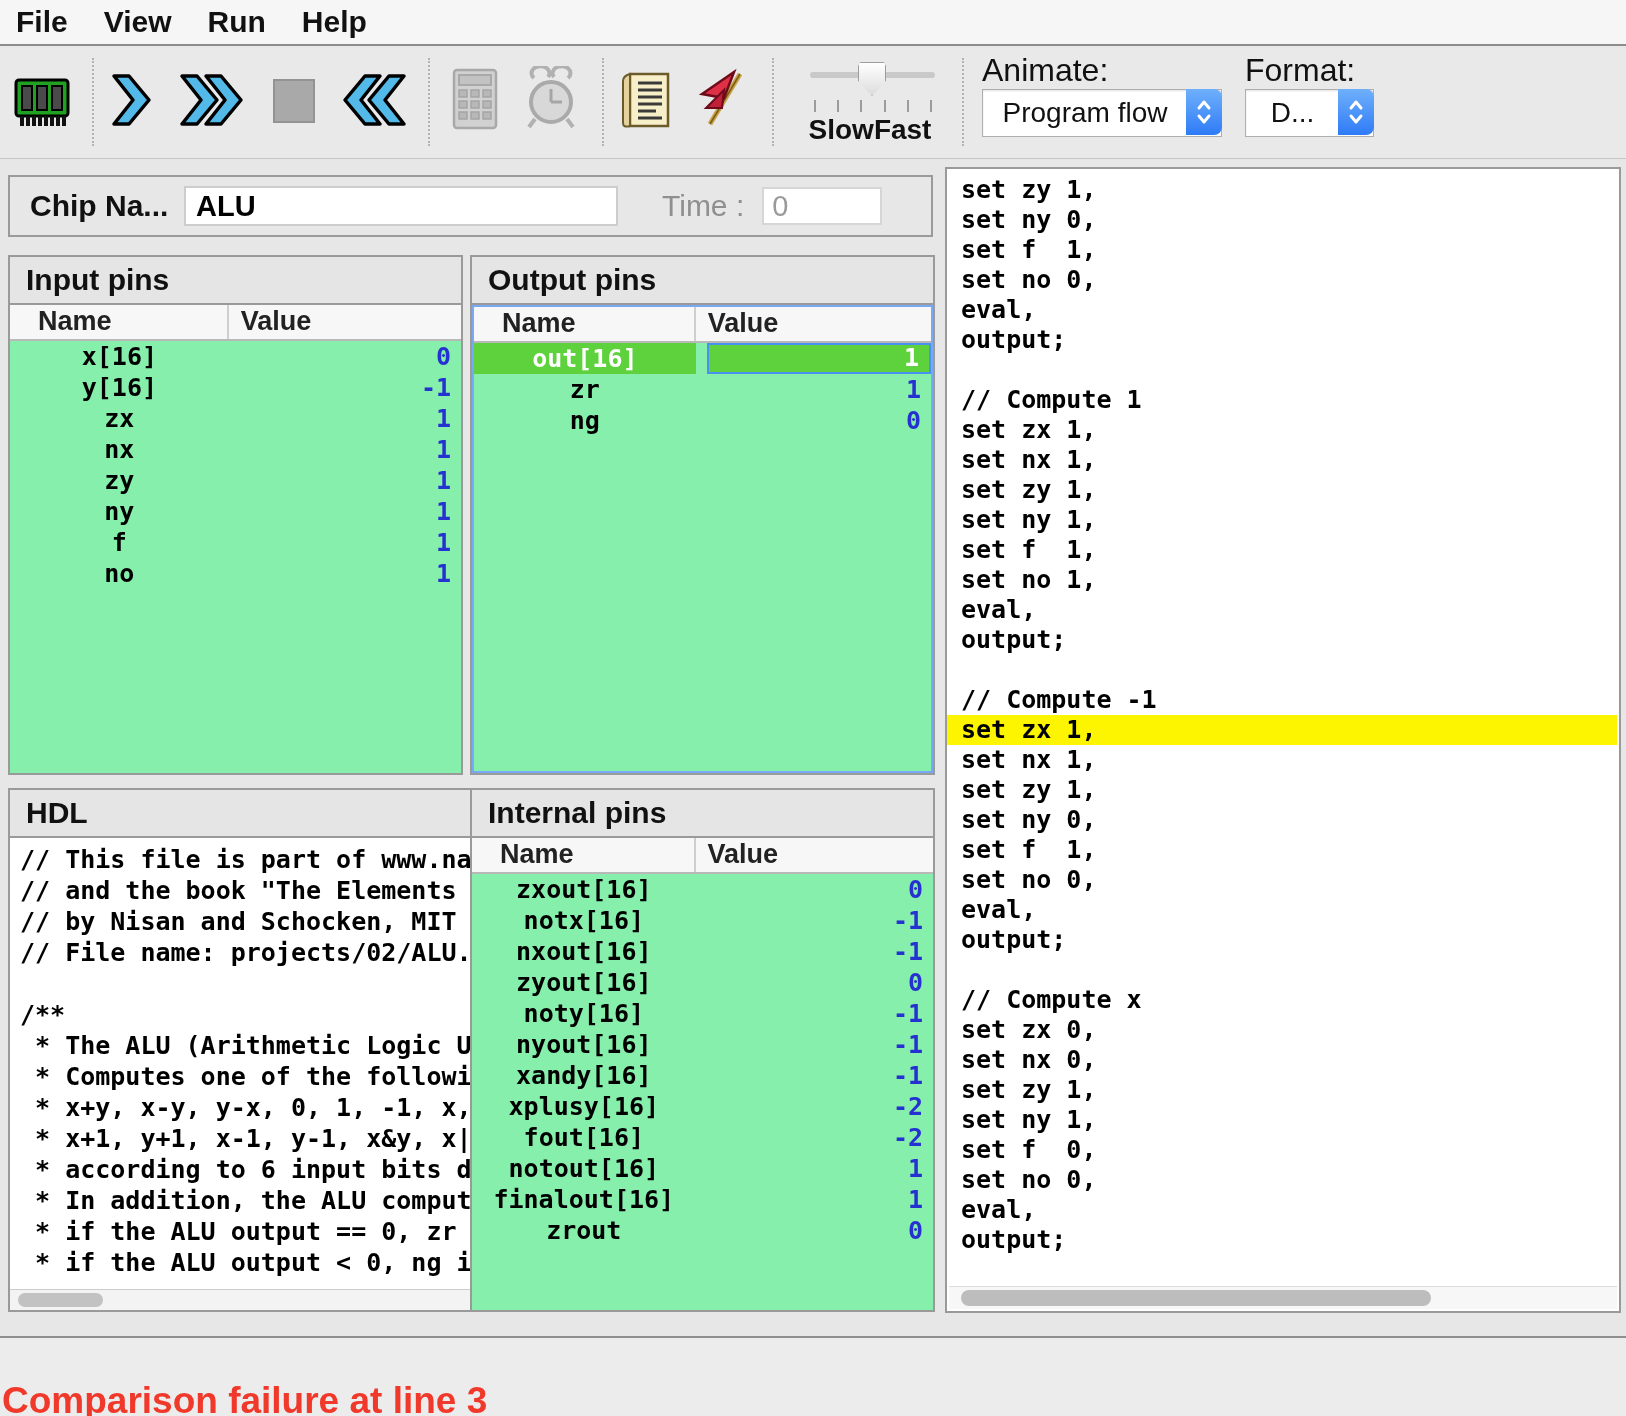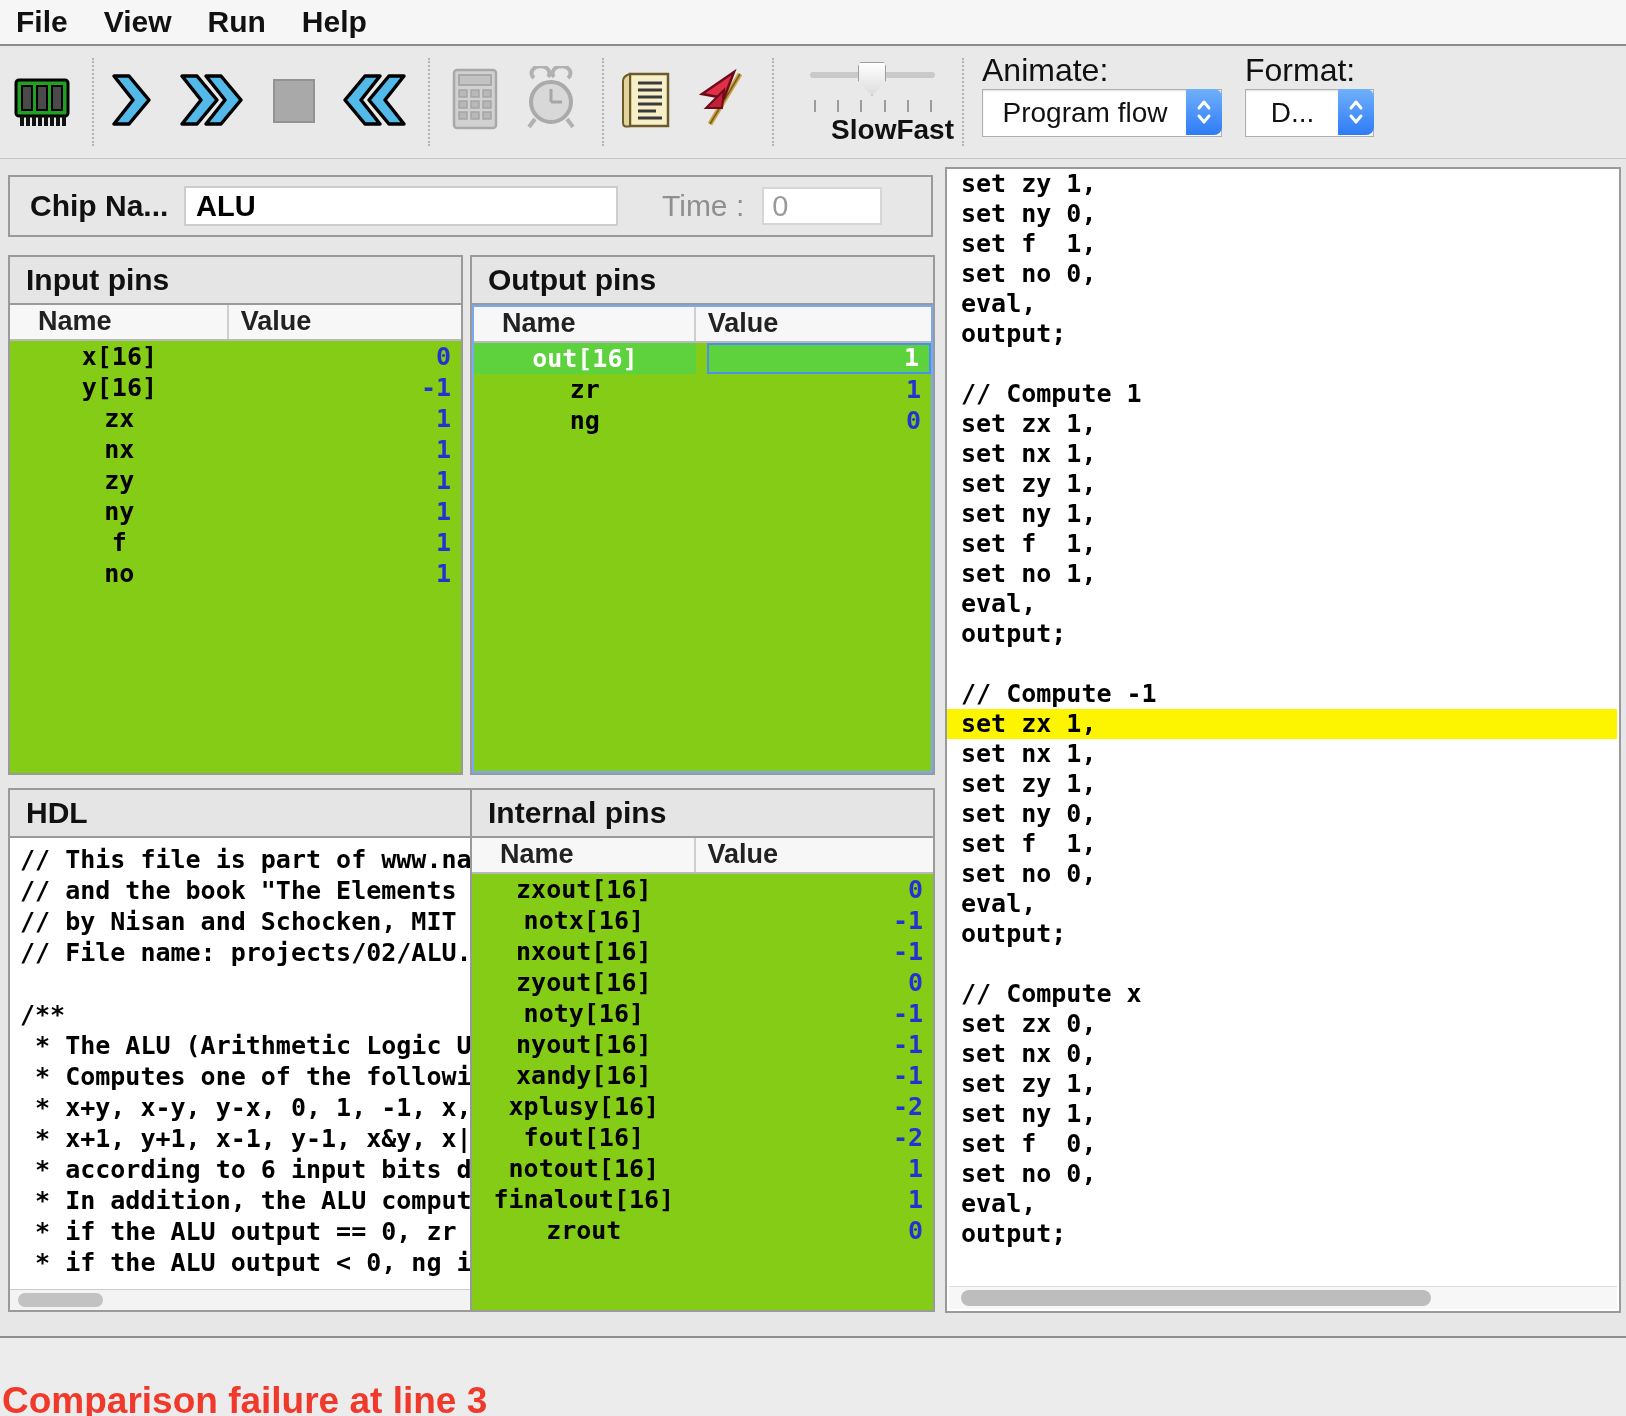--- a/index.html
+++ b/index.html
@@ -13,21 +13,21 @@
   .toolbar{position:absolute;left:0;top:48px;width:1626px;height:110px;background:#e9e9e9;border-bottom:1px solid #c6c6c6}
   .tsep{position:absolute;top:10px;height:88px;width:0;border-left:2px dotted #b3b3b3}
   .tbtn{position:absolute;display:flex;align-items:center;justify-content:center}
   .slider-group{position:absolute;top:6px;width:168px;height:100px}
   .slider-track{position:absolute;left:24px;top:18px;width:125px;height:6px;background:#c9c9c9;border-radius:3px}
   .slider-thumb{position:absolute;left:72px;top:8px;width:26px;height:32px;
       background:linear-gradient(#ffffff,#dcdcdc);border:1px solid #9d9d9d;
       clip-path:polygon(8% 0,92% 0,100% 12%,100% 55%,50% 100%,0 55%,0 12%);}
   .ticks{position:absolute;left:28px;top:46px;width:118px;display:flex;justify-content:space-between}
   .tick{width:2px;height:12px;background:#9c9c9c}
-  .slider-labels{position:absolute;left:0;top:60px;width:168px;display:flex;justify-content:flex-end}
+  .slider-labels{position:absolute;left:0;top:60px;width:168px;display:flex;justify-content:center}
   .slider-labels span{font-size:28px;font-weight:700;color:#111}
   .dd-group{position:absolute;top:4px}
   .dd-label{font-size:32px;color:#111;margin-bottom:0}
   .dropdown{position:relative;height:46px;background:#fff;border:1px solid #aeaeae;border-radius:0;
             box-shadow:inset 0 1px 2px rgba(0,0,0,.12);display:flex;align-items:center;justify-content:center}
   .dd-value{font-size:28px;color:#111;padding-right:34px}
   .dd-cap{position:absolute;right:-1px;top:-1px;width:36px;height:46px;border-radius:0 8px 8px 0;
           background:linear-gradient(#6fb0fc,#2e7bf6);display:flex;align-items:center;justify-content:center}
   
   .chipbar{position:absolute;left:8px;top:175px;width:925px;height:62px;background:#e7e7e7;
@@ -36,42 +36,42 @@
   .field{background:#fff;border:2px solid #cdcdcd;box-sizing:border-box;display:flex;align-items:center}
   .chip-field{width:434px;height:40px;margin-left:6px}
   .chip-field span{font-size:29px;font-weight:700;padding-left:10px}
   .time-label{font-size:30px;color:#8f8f8f;margin-left:44px}
   .time-field{width:120px;height:38px;margin-left:18px;border-color:#d6d6d6}
   .time-field span{font-size:29px;color:#9a9a9a;padding-left:8px}
   
   .panel{position:absolute;border:2px solid #9a9a9a;background:#fff;box-sizing:border-box}
   .ptitle{height:46px;background:#e5e5e5;border-bottom:2px solid #9a9a9a;font-size:30px;font-weight:700;
           color:#111;line-height:46px;padding-left:16px}
-  .twrap{position:absolute;left:0;right:0;top:48px;bottom:0;background:#84cc16;overflow:hidden}
+  .twrap{position:absolute;left:0;right:0;top:48px;bottom:0;background:#86efac;overflow:hidden}
   .twrap.focus{border:2px solid #79a9f5}
   .thead{display:grid;grid-template-columns:48.5% 1fr;height:34px;background:#f7f7f7;border-bottom:2px solid #b9b9b9}
   .th{font-size:27px;font-weight:600;color:#222;line-height:32px}
   .th-name{padding-left:28px;border-right:2px solid #cfcfcf}
   .th-value{padding-left:12px}
   .prow{display:grid;grid-template-columns:48.5% 1fr;column-gap:11px;height:31px;
         font-family:"DejaVu Sans Mono",monospace;font-weight:700;font-size:25px;line-height:31px}
   .pname{text-align:center;color:#000}
   .pval{text-align:right;padding-right:10px;color:#2531d0}
   .prow.sel .pname{background:#5ed23c;color:#fff}
   .prow.sel .pval{background:#5ed23c;color:#fff;border:2px solid #4a90f0;line-height:26px;box-sizing:border-box}
   
   .code{position:absolute;left:0;top:48px;right:22px;bottom:20px;padding:6px 0 0 10px;overflow:hidden;
         font-family:"DejaVu Sans Mono",monospace;font-weight:700;font-size:25px;line-height:31px;white-space:pre;color:#000}
   .vscroll{position:absolute;right:0;top:48px;bottom:20px;width:22px;background:#f3f3f3;border-left:1px solid #ccc}
   .vthumb{position:absolute;left:3px;top:10px;width:14px;height:80px;background:#c2c2c2;border-radius:7px}
   .hscroll{position:absolute;left:0;right:22px;bottom:0;height:20px;background:#f3f3f3;border-top:1px solid #ccc}
   .hthumb{position:absolute;left:8px;top:3px;width:85px;height:14px;background:#c2c2c2;border-radius:7px}
   .spanel{position:absolute;left:945px;top:167px;width:676px;height:1146px;border:2px solid #9a9a9a;
           background:#fff;box-sizing:border-box}
-  .scode{position:absolute;left:0;top:0;right:2px;bottom:26px;overflow:hidden;
+  .scode{position:absolute;left:0;top:0;right:2px;bottom:26px;padding-top:6px;overflow:hidden;
          font-family:"DejaVu Sans Mono",monospace;font-weight:700;font-size:25px;line-height:30px;white-space:pre;color:#000}
   .scode .cline{padding-left:14px}
   .cline.hl{background:#fdf400}
   .shscroll{position:absolute;left:2px;right:2px;bottom:2px;height:22px;background:#f7f7f7;border-top:1px solid #ddd}
   .shthumb{position:absolute;left:12px;top:3px;width:470px;height:16px;background:#bdbdbd;border-radius:8px}
   
   .status-divider{position:absolute;left:0;top:1336px;width:1626px;height:2px;background:#8f8f8f}
   .status-area{position:absolute;left:0;top:1338px;width:1626px;height:78px;background:#ececec}
   .status-text{position:absolute;left:2px;top:1380px;font-size:37px;font-weight:700;color:#f0392b}
   svg{display:block}

